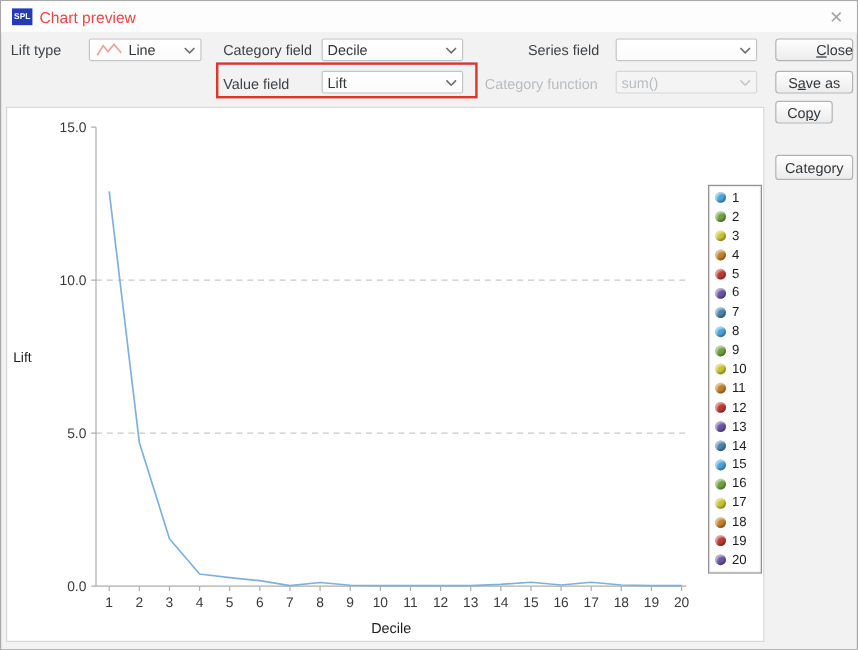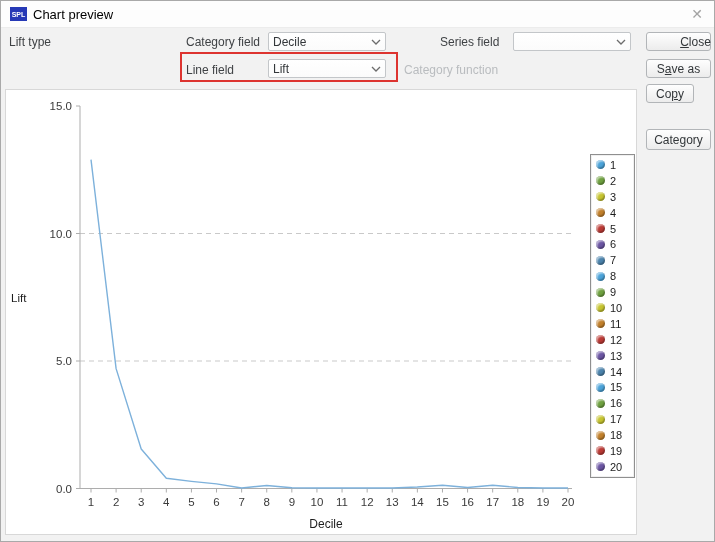--- a/index.html
+++ b/index.html
@@ -16,21 +16,21 @@
   .titlebar{
     position:absolute;left:0;top:0;right:0;height:26px;
     background:#fdfdfd;border-bottom:1px solid #ececec;
   }
   .app-badge{
     position:absolute;left:9px;top:6px;width:17px;height:14px;
     background:#2639b6;color:#fff;font-size:7px;font-weight:bold;
     display:flex;align-items:center;justify-content:center;letter-spacing:0;
   }
   .title-text{
-    position:absolute;left:32px;top:6px;font-size:13px;color:#000000;
+    position:absolute;left:32px;top:6px;font-size:13px;color:#ef4444;
   }
   .close-x{
     position:absolute;right:8px;top:4px;width:18px;height:18px;
     color:#a3a3a3;font-size:14px;line-height:18px;text-align:center;cursor:default;
   }
   
   .tb-label{position:absolute;font-size:12px;color:#3f4245;white-space:nowrap;}
   .tb-label.disabled{color:#b9bcbf;}
   .dd{
     position:absolute;height:19px;box-sizing:border-box;
@@ -79,20 +79,29 @@
 
 <div class="window">
 
   <div class="titlebar">
     <div class="app-badge">SPL</div>
     <div class="title-text">Chart preview</div>
     <div class="close-x">✕</div>
   </div>
 
   <div class="tb-label" style="left:8px;top:34px;">Lift type</div>
+  <div class="dd" style="left:73px;top:31px;width:94px;">
+    <svg width="24" height="13" style="margin-right:4px;flex:0 0 auto;">
+      <polyline points="2,11 7,3 11,8 16,2 22,9" fill="none" stroke="#efa29d" stroke-width="1.4"></polyline>
+    </svg>
+    <span class="dd-val">Line</span>
+    <svg class="chev" width="10" height="6">
+      <path d="M1 1 L5 5 L9 1" fill="none" stroke="#6c6c6c" stroke-width="1.3"></path>
+    </svg>
+  </div>
 
   <div class="tb-label" style="left:185px;top:34px;">Category field</div>
   <div class="dd" style="left:267px;top:31px;width:118px;">
     <span class="dd-val">Decile</span>
     <svg class="chev" width="10" height="6">
       <path d="M1 1 L5 5 L9 1" fill="none" stroke="#6c6c6c" stroke-width="1.3"></path>
     </svg>
   </div>
 
   <div class="tb-label" style="left:403px;top:34px;margin-left:36px;">Series field</div>
@@ -100,29 +109,35 @@
     <span class="dd-val"></span>
     <svg class="chev" width="10" height="6">
       <path d="M1 1 L5 5 L9 1" fill="none" stroke="#6c6c6c" stroke-width="1.3"></path>
     </svg>
   </div>
 
   <div class="btn" style="left:645px;top:31px;width:65px;padding-left:40px;">
     <span><span></span><u>C</u><span>lose</span></span>
   </div>
 
-  <div class="tb-label" style="left:185px;top:62px;">Line field</div>
+  <div class="tb-label" style="left:185px;top:62px;">Value field</div>
   <div class="dd" style="left:267px;top:58px;width:118px;">
     <span class="dd-val">Lift</span>
     <svg class="chev" width="10" height="6">
       <path d="M1 1 L5 5 L9 1" fill="none" stroke="#6c6c6c" stroke-width="1.3"></path>
     </svg>
   </div>
 
   <div class="tb-label disabled" style="left:403px;top:62px;">Category function</div>
+  <div class="dd disabled" style="left:512px;top:58px;width:118px;">
+    <span class="dd-val">sum()</span>
+    <svg class="chev" width="10" height="6">
+      <path d="M1 1 L5 5 L9 1" fill="none" stroke="#c3c6c9" stroke-width="1.3"></path>
+    </svg>
+  </div>
 
   <div class="btn" style="left:645px;top:58px;width:65px;">
     <span><span>S</span><u>a</u><span>ve as</span></span>
   </div>
 
   <div class="red-box"></div>
 
   <div class="btn" style="left:645px;top:83px;width:48px;">
     <span><span>Co</span><u>p</u><span>y</span></span>
   </div>

